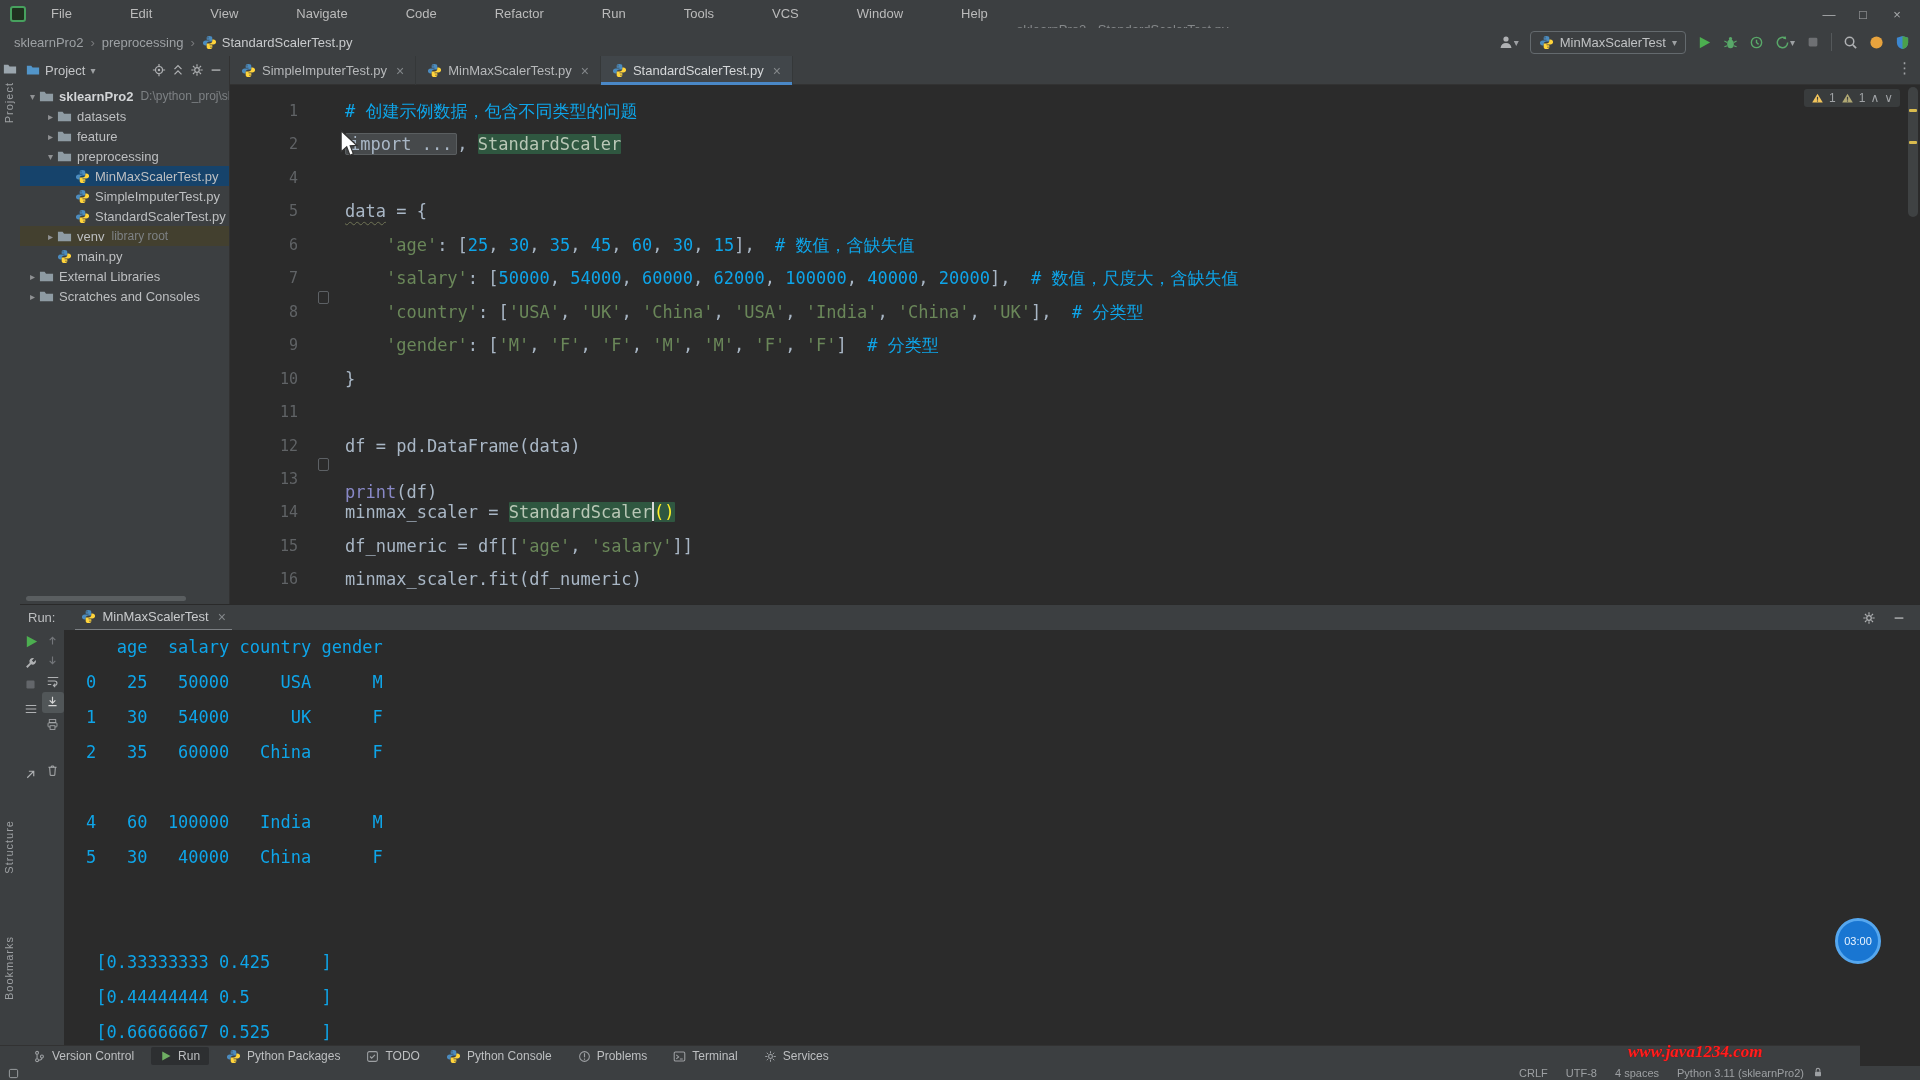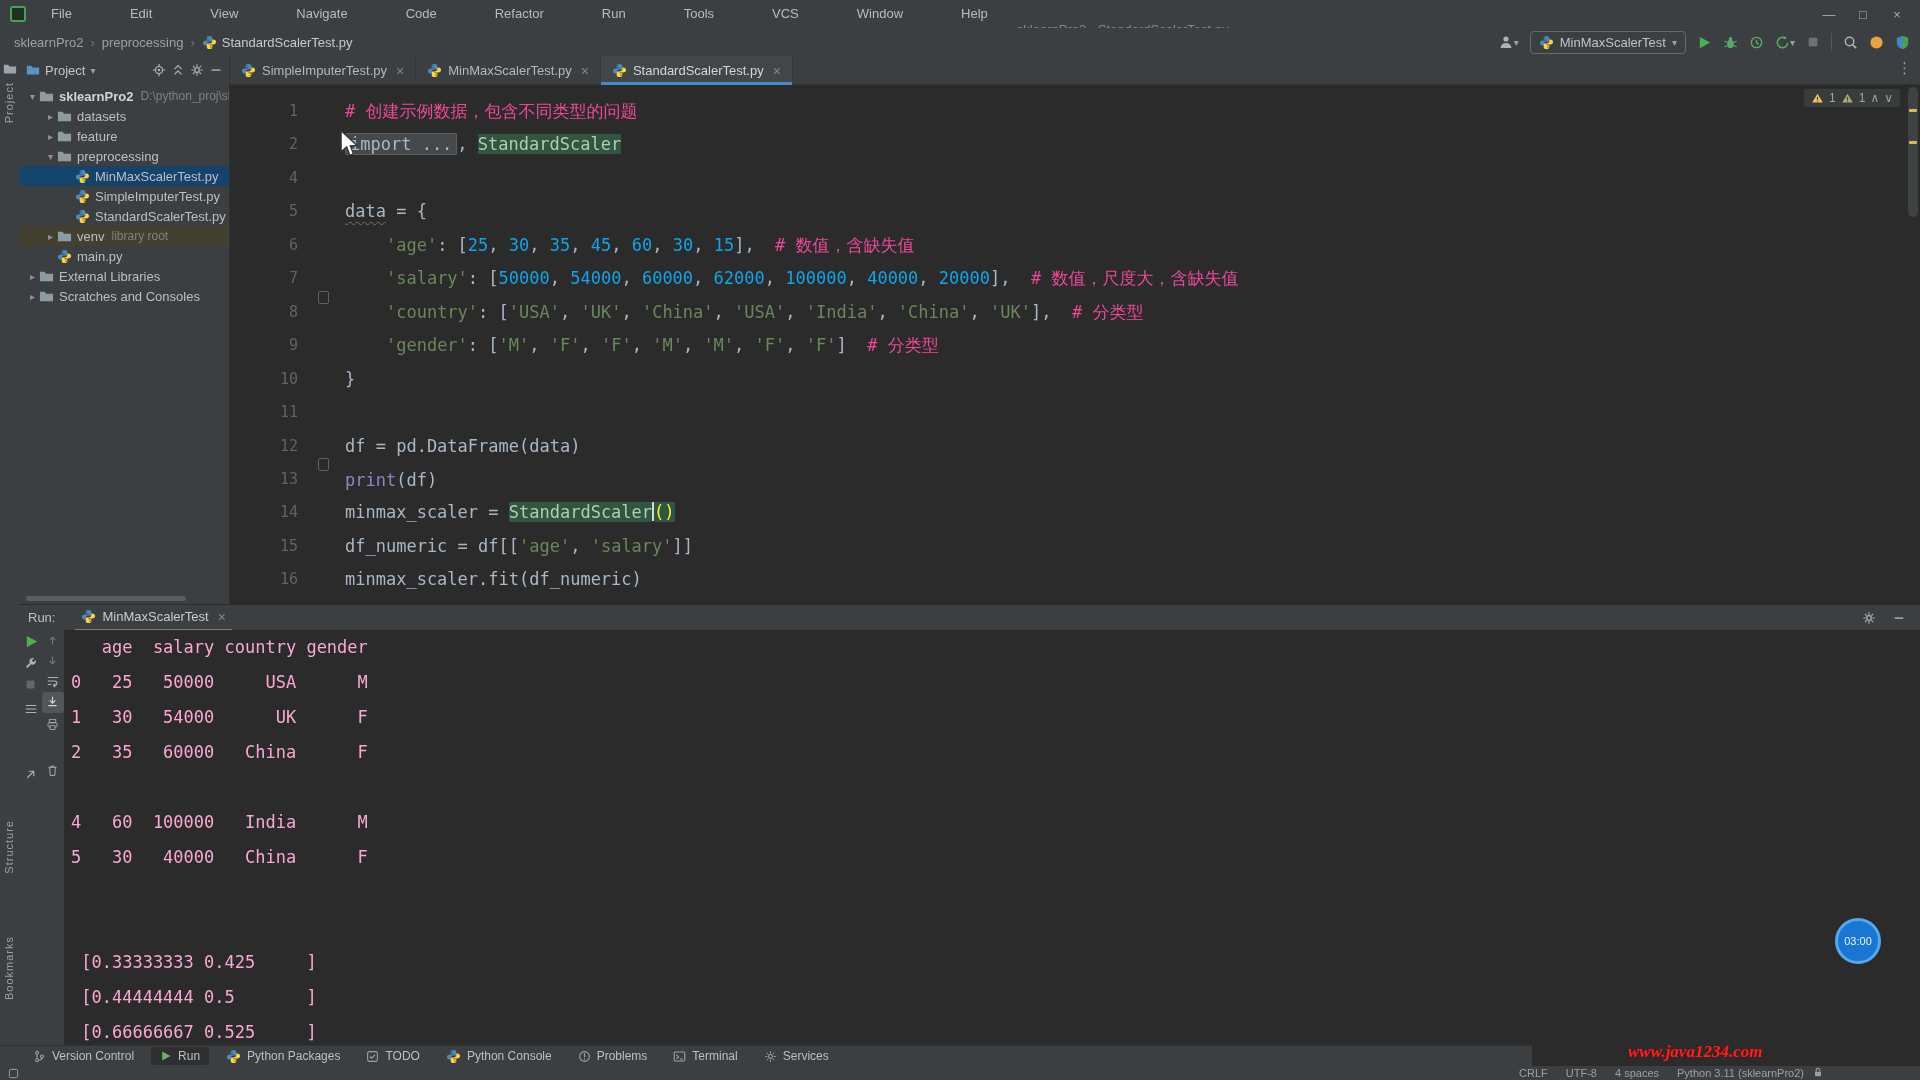--- a/index.html
+++ b/index.html
@@ -57,21 +57,21 @@
   .etab{display:flex;align-items:center;gap:6px;padding:0 11px;height:29px;font-size:13px;color:#b6b8ba;border-right:1px solid #353839;}
   .etab.active{background:#41464a;box-shadow:inset 0 -3px 0 #4a88c7;color:#d5d7d9;}
   .tab-close{color:#84888b;font-size:14px;margin-left:3px;}
   #tab-kebab{position:absolute;right:8px;top:59px;color:#9da0a3;font-size:15px;}
 
   
   #editor{left:230px;top:85px;width:1690px;height:523px;background:#2b2b2b;overflow:hidden;}
   .gut{position:absolute;left:0;width:68px;text-align:right;color:#606366;font:15px/33px "DejaVu Sans Mono",monospace;}
   .cl{position:absolute;left:115px;font:17px/33px "DejaVu Sans Mono",monospace;white-space:pre;color:#a9b7c6;}
   .tk-t{color:#a9b7c6;}
-  .tk-c{color:#ec4899;}
+  .tk-c{color:#0ea5e9;}
   .tk-s{color:#6a8759;}
   .tk-n{color:#0ea5e9;}
   .tk-p{color:#8888c6;}
   .tk-w{color:#a9b7c6;text-decoration:underline wavy #6f7355;text-decoration-thickness:1px;text-underline-offset:4px;}
   .tk-fold{background:#46494b;border:1px solid #5a5e60;border-radius:2px;padding:0 4px;color:#a9b7c6;}
   .tk-hl{background:#2f5740;color:#b9c7b6;border-radius:1px;}
   .tk-y{background:#2f5740;color:#ffef28;border-radius:1px;}
   .caret{display:inline-block;width:2px;height:19px;background:#d8d8d8;vertical-align:-3px;}
   .fold-mark{position:absolute;left:88px;width:11px;height:13px;border:1px solid #5d6165;border-radius:2px;box-sizing:border-box;}
   #inspections{position:absolute;right:20px;top:4px;display:flex;align-items:center;gap:5px;font-size:12px;color:#9fa2a5;background:rgba(60,63,65,.85);padding:2px 7px;border-radius:3px;}
@@ -81,24 +81,24 @@
 
   
   #run-header{left:20px;top:604px;width:1900px;height:26px;background:#3c3f41;border-top:1px solid #2a2a2a;display:flex;align-items:center;box-sizing:border-box;}
   #run-label{margin-left:8px;font-size:13px;color:#bcbec0;}
   #run-tab{display:flex;align-items:center;gap:6px;margin-left:20px;padding:0 6px;height:26px;border-bottom:2px solid #7b7f83;font-size:13px;color:#c9cbcd;box-sizing:border-box;}
   #run-header-actions{position:absolute;right:14px;top:0;height:26px;display:flex;align-items:center;gap:16px;}
   #run-toolbars{left:20px;top:630px;width:44px;height:415px;background:#3c3f41;}
   .rt-ic{position:absolute;}
   .rt-box{position:absolute;width:22px;height:21px;background:#515658;border-radius:3px;}
   #console{left:64px;top:630px;width:1856px;height:415px;background:#2b2b2b;overflow:hidden;}
-  .con-line{position:absolute;left:7px;font:17px/35px "DejaVu Sans Mono",monospace;white-space:pre;color:#f9a8d4;text-align:center;}
-
-  
-  #bottombar{left:0;top:1045px;width:1532px;height:21px;background:#3c3f41;border-top:1px solid #323232;display:flex;align-items:center;padding-left:24px;box-sizing:border-box;gap:8px;}
+  .con-line{position:absolute;left:22px;font:17px/35px "DejaVu Sans Mono",monospace;white-space:pre;color:#0ea5e9;text-align:center;}
+
+  
+  #bottombar{left:0;top:1045px;width:1860px;height:21px;background:#3c3f41;border-top:1px solid #323232;display:flex;align-items:center;padding-left:24px;box-sizing:border-box;gap:8px;}
   .bb-item{display:flex;align-items:center;gap:6px;font-size:12px;color:#bdbfc1;padding:2px 9px;border-radius:2px;}
   .bb-item.active{background:#2d2f31;}
 
   
   #statusbar{left:0;top:1066px;width:1920px;height:14px;background:#3c3f41;display:flex;align-items:center;font-size:11px;color:#9da0a3;}
   #sb-left{margin-left:8px;}
   #sb-right{position:absolute;right:116px;display:flex;align-items:center;gap:18px;}
   #sb-lock{position:absolute;right:96px;top:0;}
 
   
@@ -421,21 +421,21 @@
       <div class="cl" style="top:43.45px"><span class="tk-fold">import ...</span><span class="tk-t">, </span><span class="tk-hl">StandardScaler</span></div>
       <div class="cl" style="top:76.9px"></div>
       <div class="cl" style="top:110.35000000000001px"><span class="tk-w">data</span><span class="tk-t"> = {</span></div>
       <div class="cl" style="top:143.8px"><span class="tk-t">    </span><span class="tk-s">'age'</span><span class="tk-t">: [</span><span class="tk-n">25</span><span class="tk-t">, </span><span class="tk-n">30</span><span class="tk-t">, </span><span class="tk-n">35</span><span class="tk-t">, </span><span class="tk-n">45</span><span class="tk-t">, </span><span class="tk-n">60</span><span class="tk-t">, </span><span class="tk-n">30</span><span class="tk-t">, </span><span class="tk-n">15</span><span class="tk-t">],  </span><span class="tk-c"># 数值，含缺失值</span></div>
       <div class="cl" style="top:177.25px"><span class="tk-t">    </span><span class="tk-s">'salary'</span><span class="tk-t">: [</span><span class="tk-n">50000</span><span class="tk-t">, </span><span class="tk-n">54000</span><span class="tk-t">, </span><span class="tk-n">60000</span><span class="tk-t">, </span><span class="tk-n">62000</span><span class="tk-t">, </span><span class="tk-n">100000</span><span class="tk-t">, </span><span class="tk-n">40000</span><span class="tk-t">, </span><span class="tk-n">20000</span><span class="tk-t">],  </span><span class="tk-c"># 数值，尺度大，含缺失值</span></div>
       <div class="cl" style="top:210.70000000000002px"><span class="tk-t">    </span><span class="tk-s">'country'</span><span class="tk-t">: [</span><span class="tk-s">'USA'</span><span class="tk-t">, </span><span class="tk-s">'UK'</span><span class="tk-t">, </span><span class="tk-s">'China'</span><span class="tk-t">, </span><span class="tk-s">'USA'</span><span class="tk-t">, </span><span class="tk-s">'India'</span><span class="tk-t">, </span><span class="tk-s">'China'</span><span class="tk-t">, </span><span class="tk-s">'UK'</span><span class="tk-t">],  </span><span class="tk-c"># 分类型</span></div>
       <div class="cl" style="top:244.15000000000003px"><span class="tk-t">    </span><span class="tk-s">'gender'</span><span class="tk-t">: [</span><span class="tk-s">'M'</span><span class="tk-t">, </span><span class="tk-s">'F'</span><span class="tk-t">, </span><span class="tk-s">'F'</span><span class="tk-t">, </span><span class="tk-s">'M'</span><span class="tk-t">, </span><span class="tk-s">'M'</span><span class="tk-t">, </span><span class="tk-s">'F'</span><span class="tk-t">, </span><span class="tk-s">'F'</span><span class="tk-t">]  </span><span class="tk-c"># 分类型</span></div>
       <div class="cl" style="top:277.6px"><span class="tk-t">}</span></div>
       <div class="cl" style="top:311.05px"></div>
       <div class="cl" style="top:344.5px"><span class="tk-t">df = pd.DataFrame(data)</span></div>
-      <div class="cl" style="top:379px"><span class="tk-p">print</span><span class="tk-t">(df)</span></div>
+      <div class="cl" style="top:391px"><span class="tk-p">print</span><span class="tk-t">(df)</span></div>
       <div class="cl" style="top:411.40000000000003px"><span class="tk-t">minmax_scaler = </span><span class="tk-hl">StandardScaler</span><span class="caret"></span><span class="tk-y">()</span></div>
       <div class="cl" style="top:444.85px"><span class="tk-t">df_numeric = df[[</span><span class="tk-s">'age'</span><span class="tk-t">, </span><span class="tk-s">'salary'</span><span class="tk-t">]]</span></div>
       <div class="cl" style="top:478.30000000000007px"><span class="tk-t">minmax_scaler.fit(df_numeric)</span></div>
     </div>
   <div class="fold-mark" style="top:206px"></div>
   <div class="fold-mark" style="top:373px"></div>
   <div id="inspections">
     <span class="ic">
         <svg width="13" height="13" viewBox="0 0 16 16">
           <path d="M8 2l6.5 11h-13z" fill="#f2c55c"></path>

